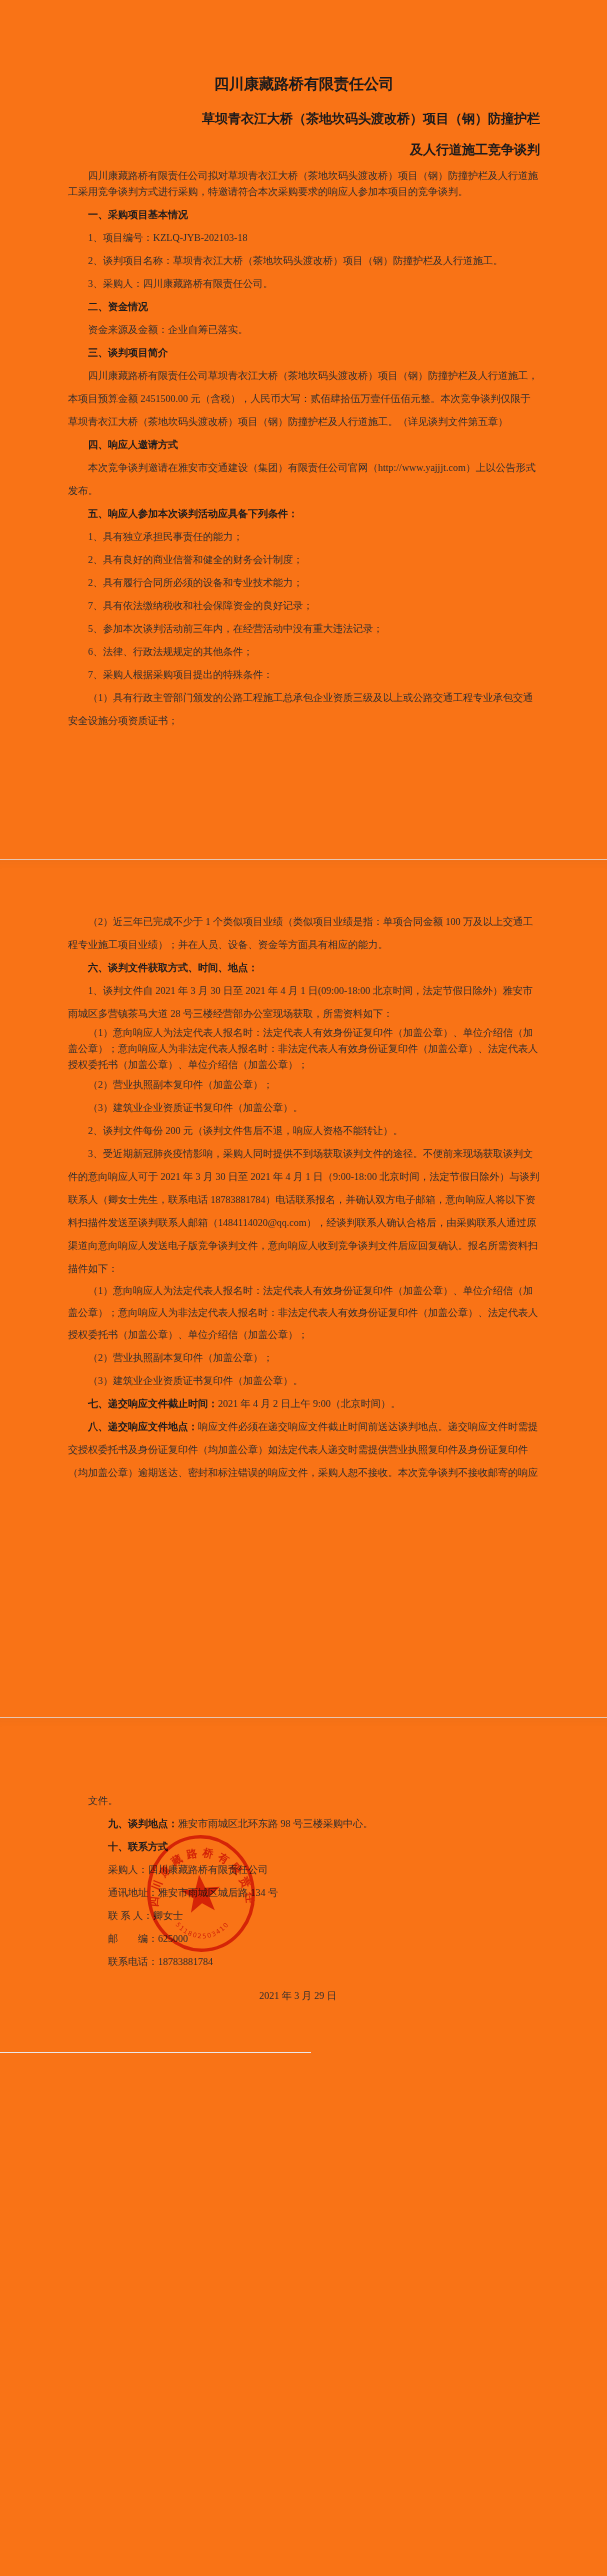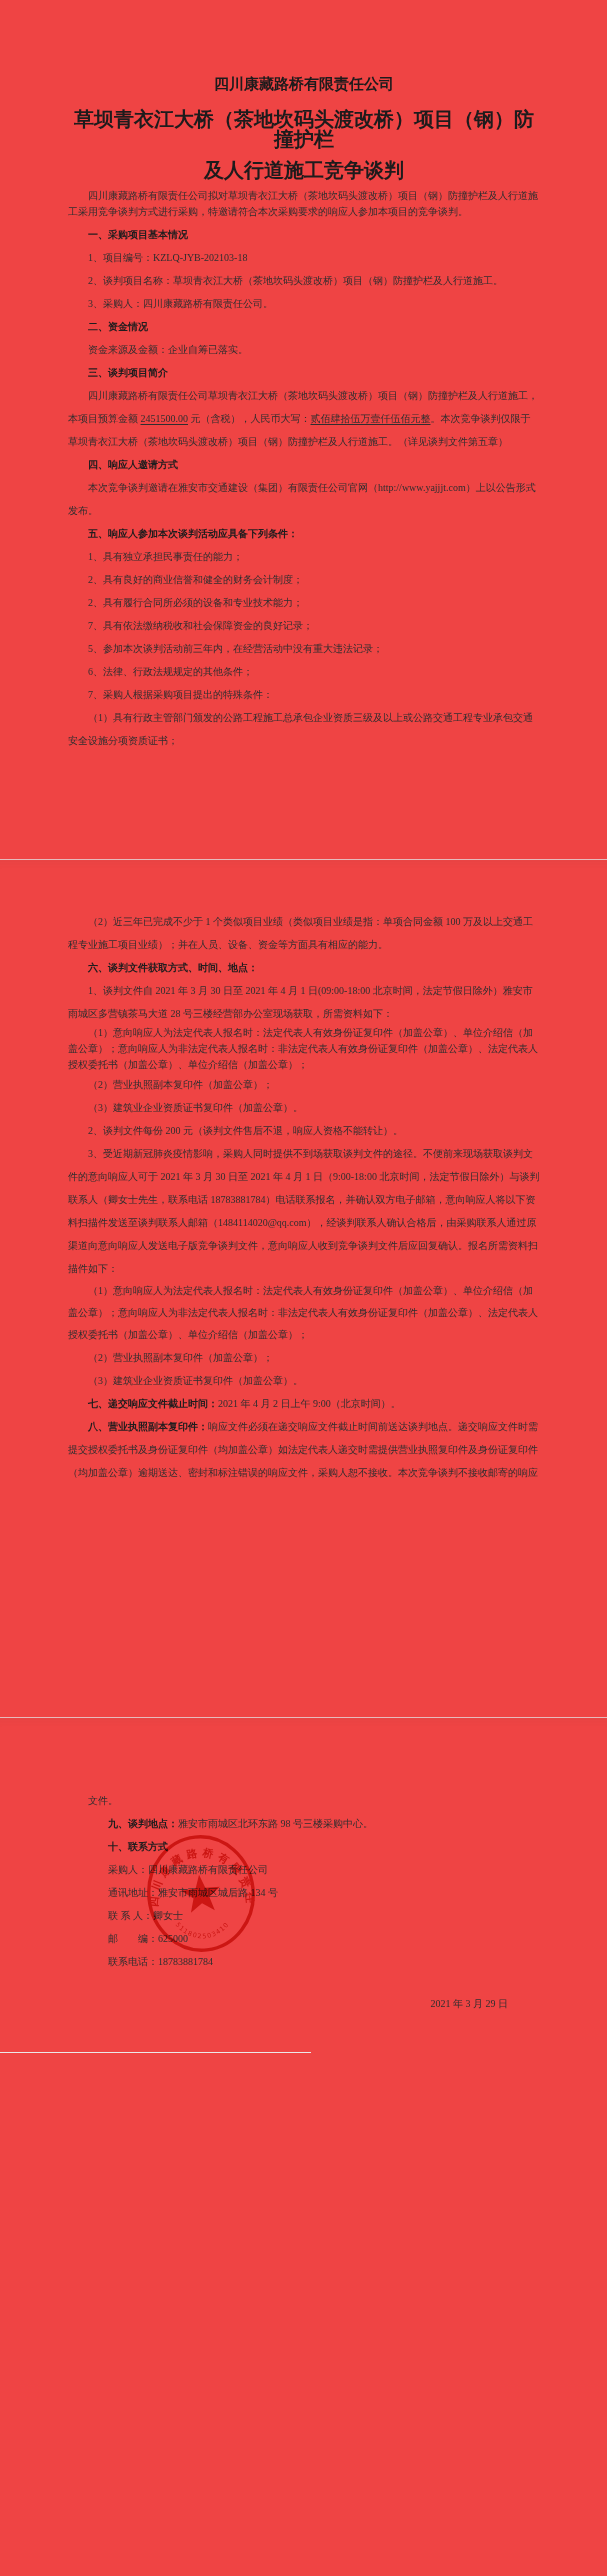--- a/index.html
+++ b/index.html
@@ -6,63 +6,63 @@
   body {
     width: 607px; height: 2576px;
     background: #f0eeef;
     font-family: "Liberation Serif", "DejaVu Serif", serif;
     overflow: hidden;
   }
   .doc { width: 607px; }
   .page {
     position: relative;
     width: 607px;
-    background: #ef4444;
+    background: #f97316;
     overflow: hidden;
     box-sizing: border-box;
   }
   #page1 { height: 859px; }
   #page2 { height: 858px; box-shadow: inset 0 0.8px 0 #e5e2e3, inset 0 10.6px 9px -7.6px rgba(90,85,88,0.06); }
   #page3 { height: 1038px; box-shadow: inset 0 0.8px 0 #e5e2e3, inset 0 10.6px 9px -7.6px rgba(90,85,88,0.06); padding-left: 20px; }
   .pad { padding: 0 67px 0 68px; }
   p {
     margin: 0;
     font-size: 10px;
     line-height: 23px;
     color: #302e2f;
     text-indent: 2em;
     white-space: pre-wrap;
     word-break: break-all;
   }
   .tight { line-height: 16px; }
   .mid   { line-height: 22px; }
   .h { font-weight: 700; color: #1f1d1e; }
   .b { font-weight: 700; color: #1f1d1e; }
-  .u { text-decoration: underline; text-underline-offset: 2.3px; }
+  .u { text-underline-offset: 2.3px; }
   .noindent { text-indent: 0; }
   .company {
     margin-top: 74px;
     font-size: 15px; line-height: 20px;
     font-weight: 700; text-align: center; text-indent: 0;
     color: #1d1b1c;
   }
   .title {
-    font-size: 20px; line-height: 20px;
-    font-weight: 700; text-align: center; text-indent: 0;
+    font-size: 13px; line-height: 20px;
+    font-weight: 700; text-align: right; text-indent: 0;
     color: #1d1b1c;
   }
   .t1 { margin-top: 15px; }
   .t2 { margin-top: 10.6px; }
   .intro { margin-top: 8.3px; }
   .mt4 { margin-top: 3px; }
   .pt93 { padding-top: 51px; }
   .pt95 { padding-top: 72px; }
   .date-line {
-    margin-top: 19px;
-    text-align: right;
+    margin-top: 11px;
+    text-align: center;
     text-indent: 0;
     padding-right: 32px;
   }
   .stamp {
     position: absolute;
     left: 144px; top: 116px;
     width: 114px; height: 121px;
     opacity: 0.88;
     mix-blend-mode: multiply;
     transform: rotate(-6deg);
@@ -125,21 +125,21 @@
       <p>（2）营业执照副本复印件（加盖公章）；</p>
       <p>（3）建筑业企业资质证书复印件（加盖公章）。</p>
       <p>2、谈判文件每份 200 元（谈判文件售后不退，响应人资格不能转让）。</p>
       <p>3、受近期新冠肺炎疫情影响，采购人同时提供不到场获取谈判文件的途径。不便前来现场获取谈判文件的意向响应人可于 2021 年 3 月 30 日至 2021 年 4 月 1 日（9:00-18:00 北京时间，法定节假日除外）与谈判联系人（卿女士先生，联系电话 18783881784）电话联系报名，并确认双方电子邮箱，意向响应人将以下资料扫描件发送至谈判联系人邮箱（1484114020@qq.com），经谈判联系人确认合格后，由采购联系人通过原渠道向意向响应人发送电子版竞争谈判文件，意向响应人收到竞争谈判文件后应回复确认。报名所需资料扫描件如下：</p>
       <p class="mid">（1）意向响应人为法定代表人报名时：法定代表人有效身份证复印件（加盖公章）、单位介绍信（加盖公章）；意向响应人为非法定代表人报名时：非法定代表人有效身份证复印件（加盖公章）、法定代表人授权委托书（加盖公章）、单位介绍信（加盖公章）；</p>
       <p>（2）营业执照副本复印件（加盖公章）；</p>
       <p>（3）建筑业企业资质证书复印件（加盖公章）。</p>
 
       <p><span class="b">七、递交响应文件截止时间：</span><span>2021 年 4 月 2 日上午 9:00（北京时间）。</span></p>
 
-      <p><span class="b">八、营业执照副本复印件：</span><span>响应文件必须在递交响应文件截止时间前送达谈判地点。递交响应文件时需提交授权委托书及身份证复印件（均加盖公章）如法定代表人递交时需提供营业执照复印件及身份证复印件（均加盖公章）逾期送达、密封和标注错误的响应文件，采购人恕不接收。本次竞争谈判不接收邮寄的响应</span></p>
+      <p><span class="b">八、递交响应文件地点：</span><span>响应文件必须在递交响应文件截止时间前送达谈判地点。递交响应文件时需提交授权委托书及身份证复印件（均加盖公章）如法定代表人递交时需提供营业执照复印件及身份证复印件（均加盖公章）逾期送达、密封和标注错误的响应文件，采购人恕不接收。本次竞争谈判不接收邮寄的响应</span></p>
     </div>
   </section>
 
   <section class="page" id="page3">
     <div class="pad pt95">
       <p class="noindent">文件。</p>
 
       <p><span class="b">九、谈判地点：</span><span>雅安市雨城区北环东路 98 号三楼采购中心。</span></p>
 
       <p class="h">十、联系方式</p>

